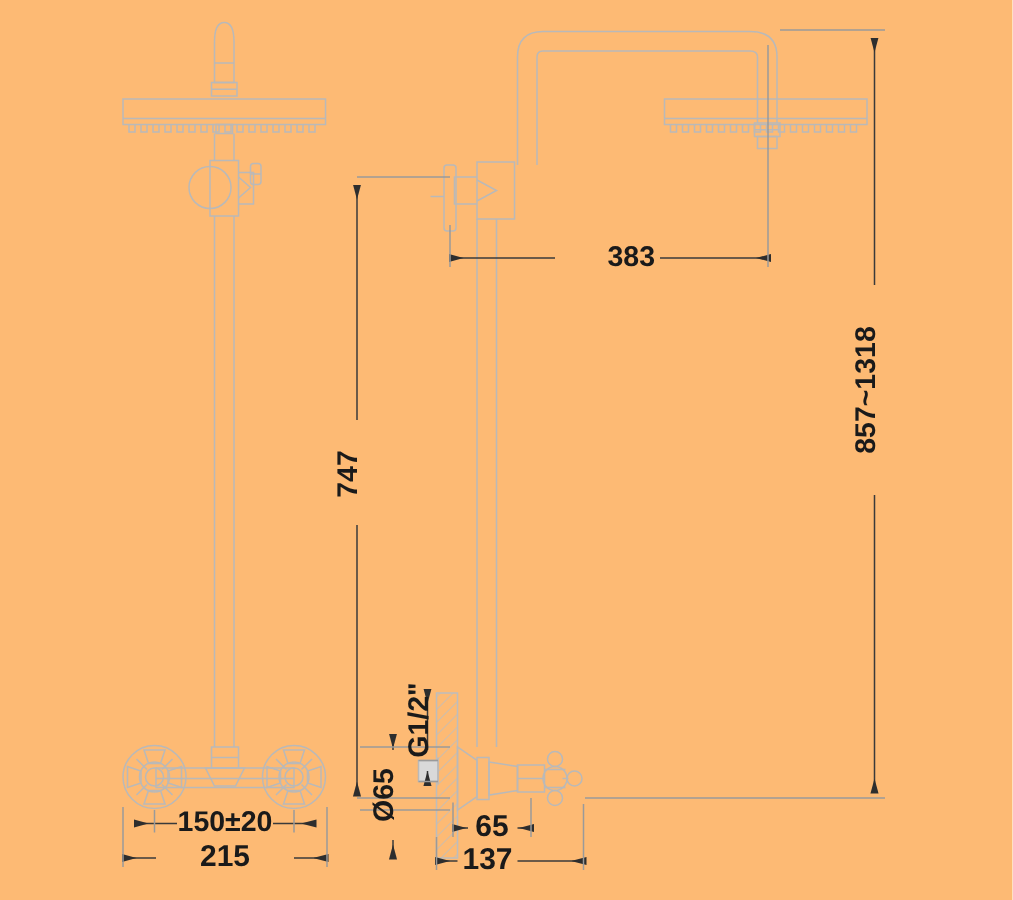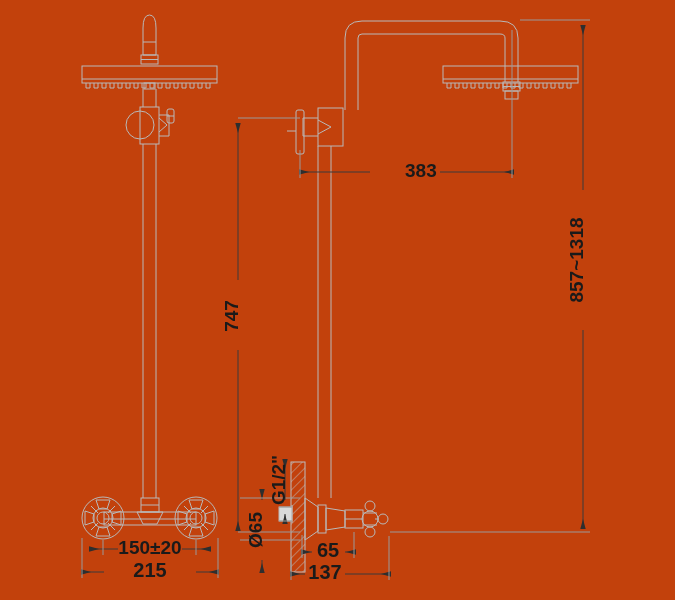--- a/index.html
+++ b/index.html
@@ -7,21 +7,21 @@
     padding: 0;
     background: #ffffff;
   }
   body {
     font-family: "Liberation Sans", sans-serif;
   }
   #drawing-root {
     position: relative;
     width: 675px;
     height: 600px;
-    background: #c2410c;
+    background: #fdba74;
     overflow: hidden;
   }
   svg#tech-drawing {
     display: block;
     width: 675px;
     height: 600px;
   }
   .dim-text {
     font-family: "Liberation Sans", sans-serif;
     font-size: 19px;

